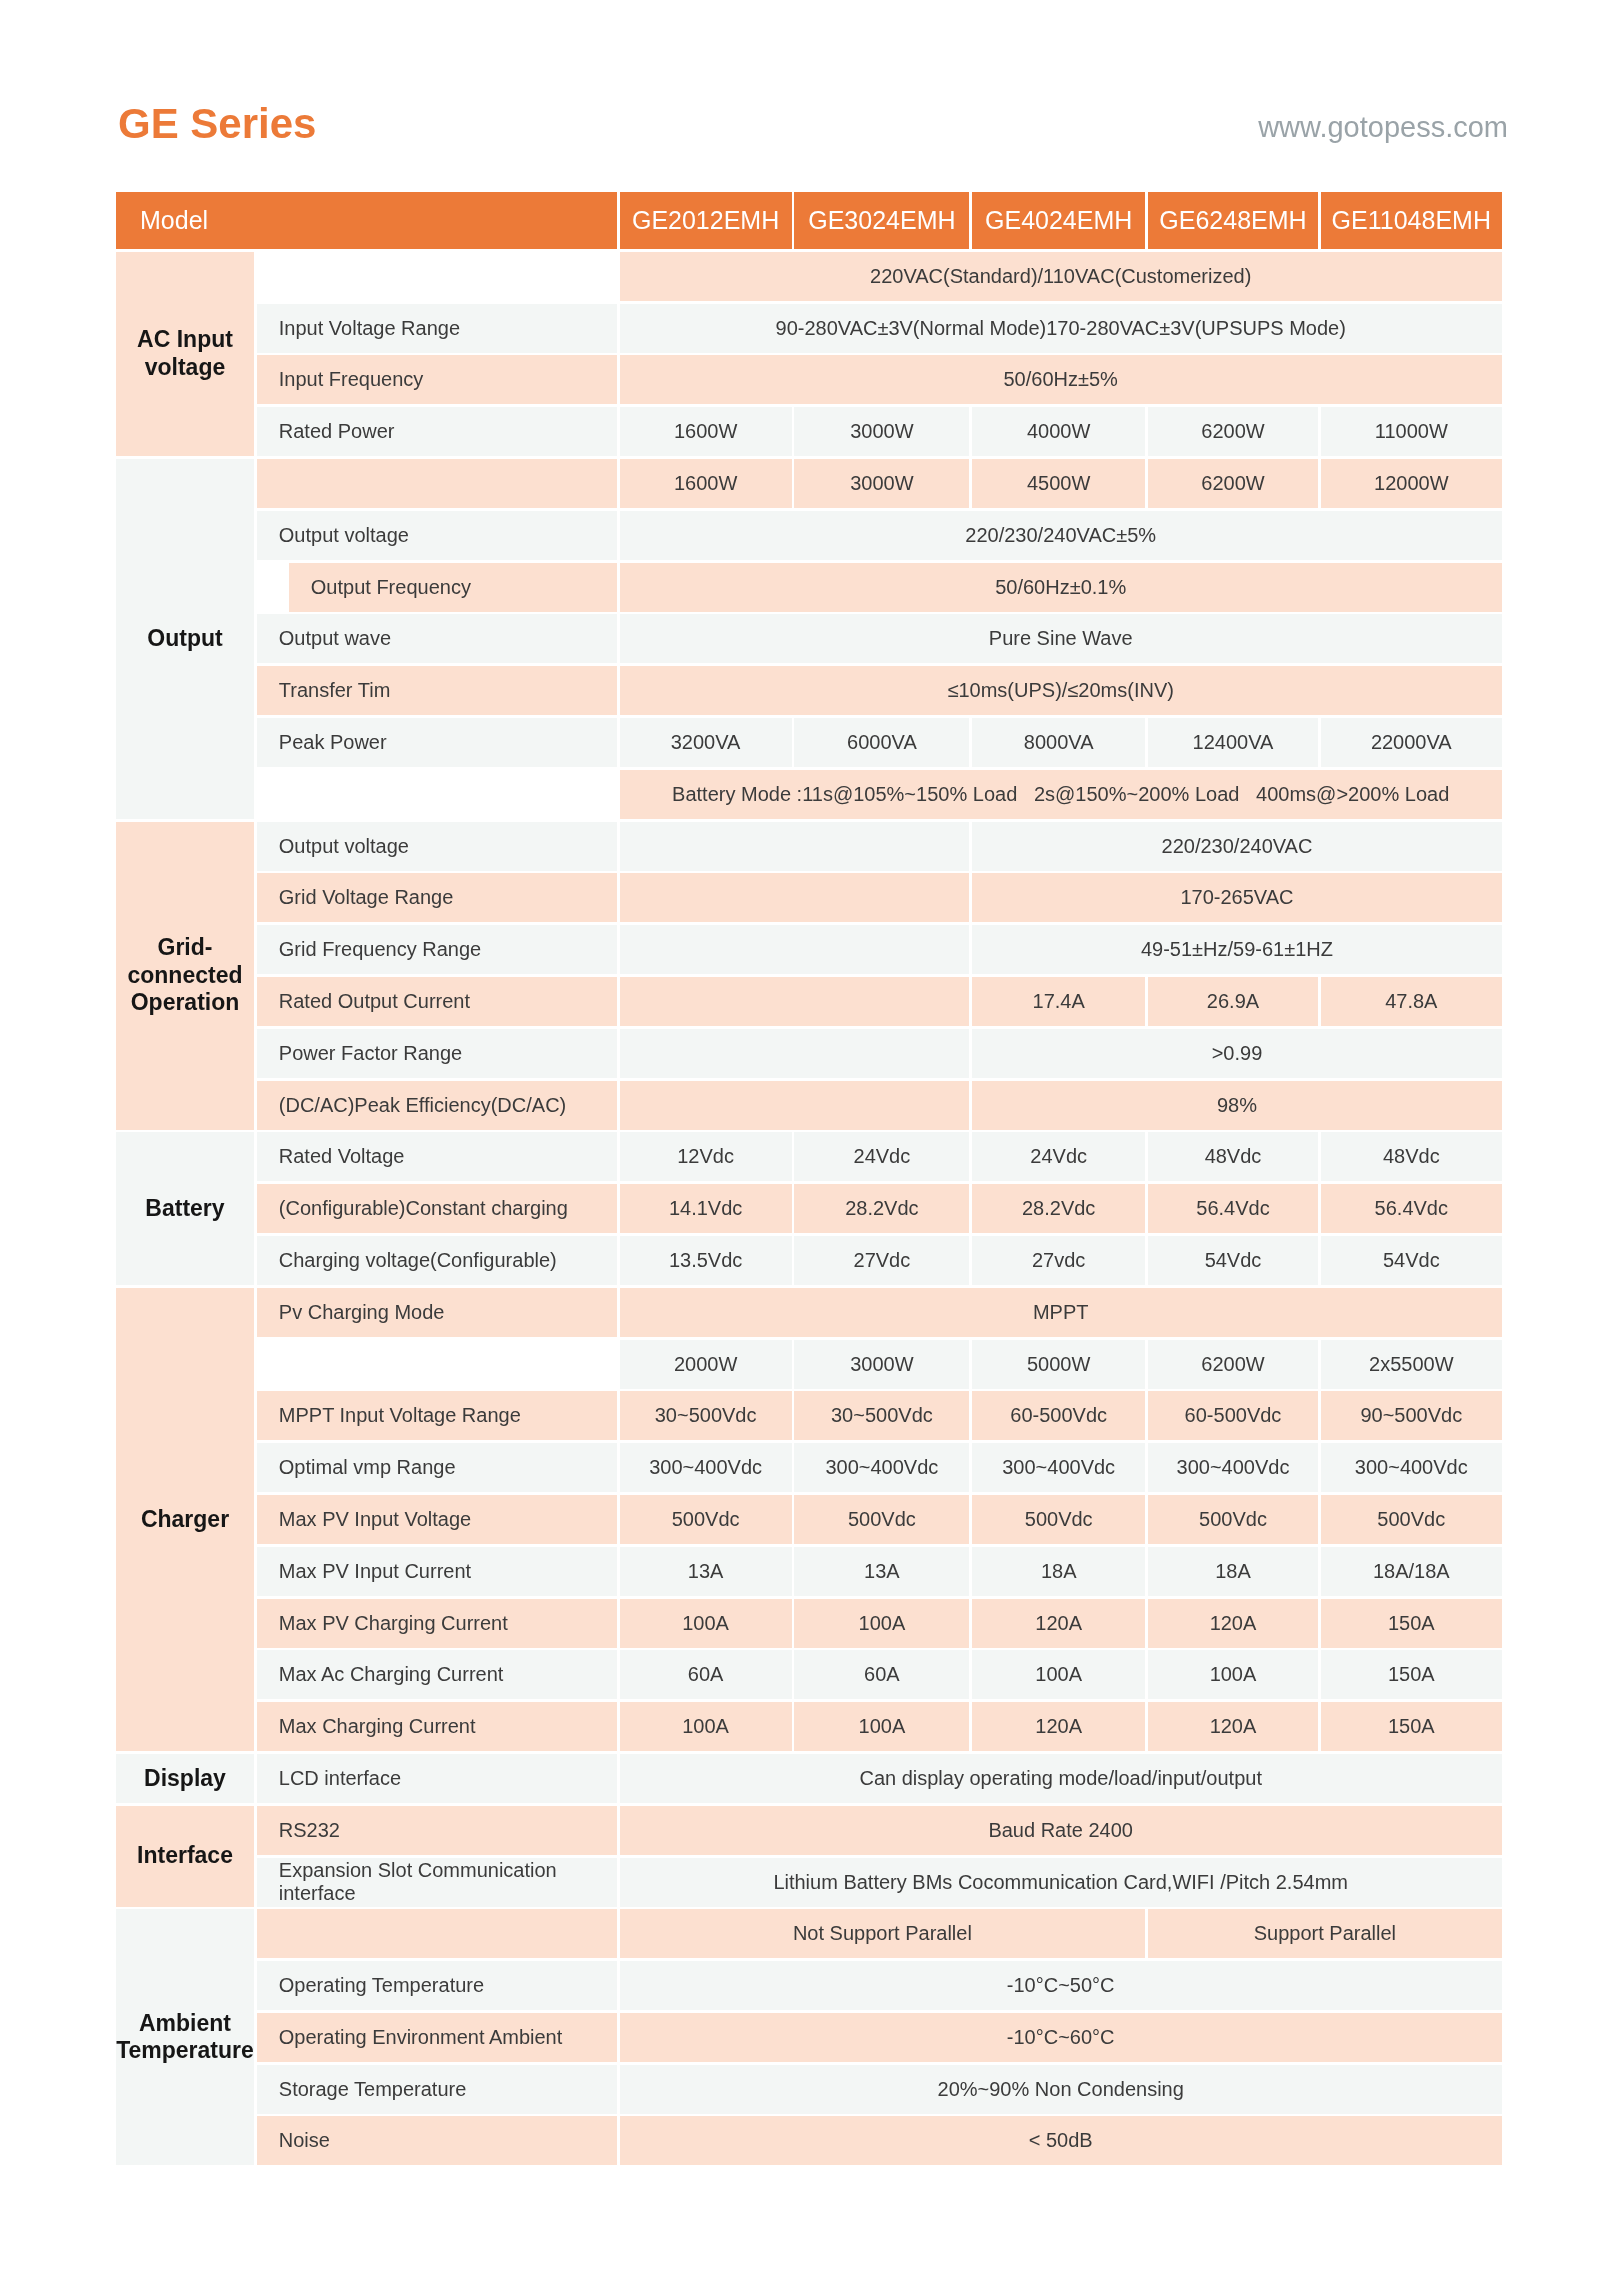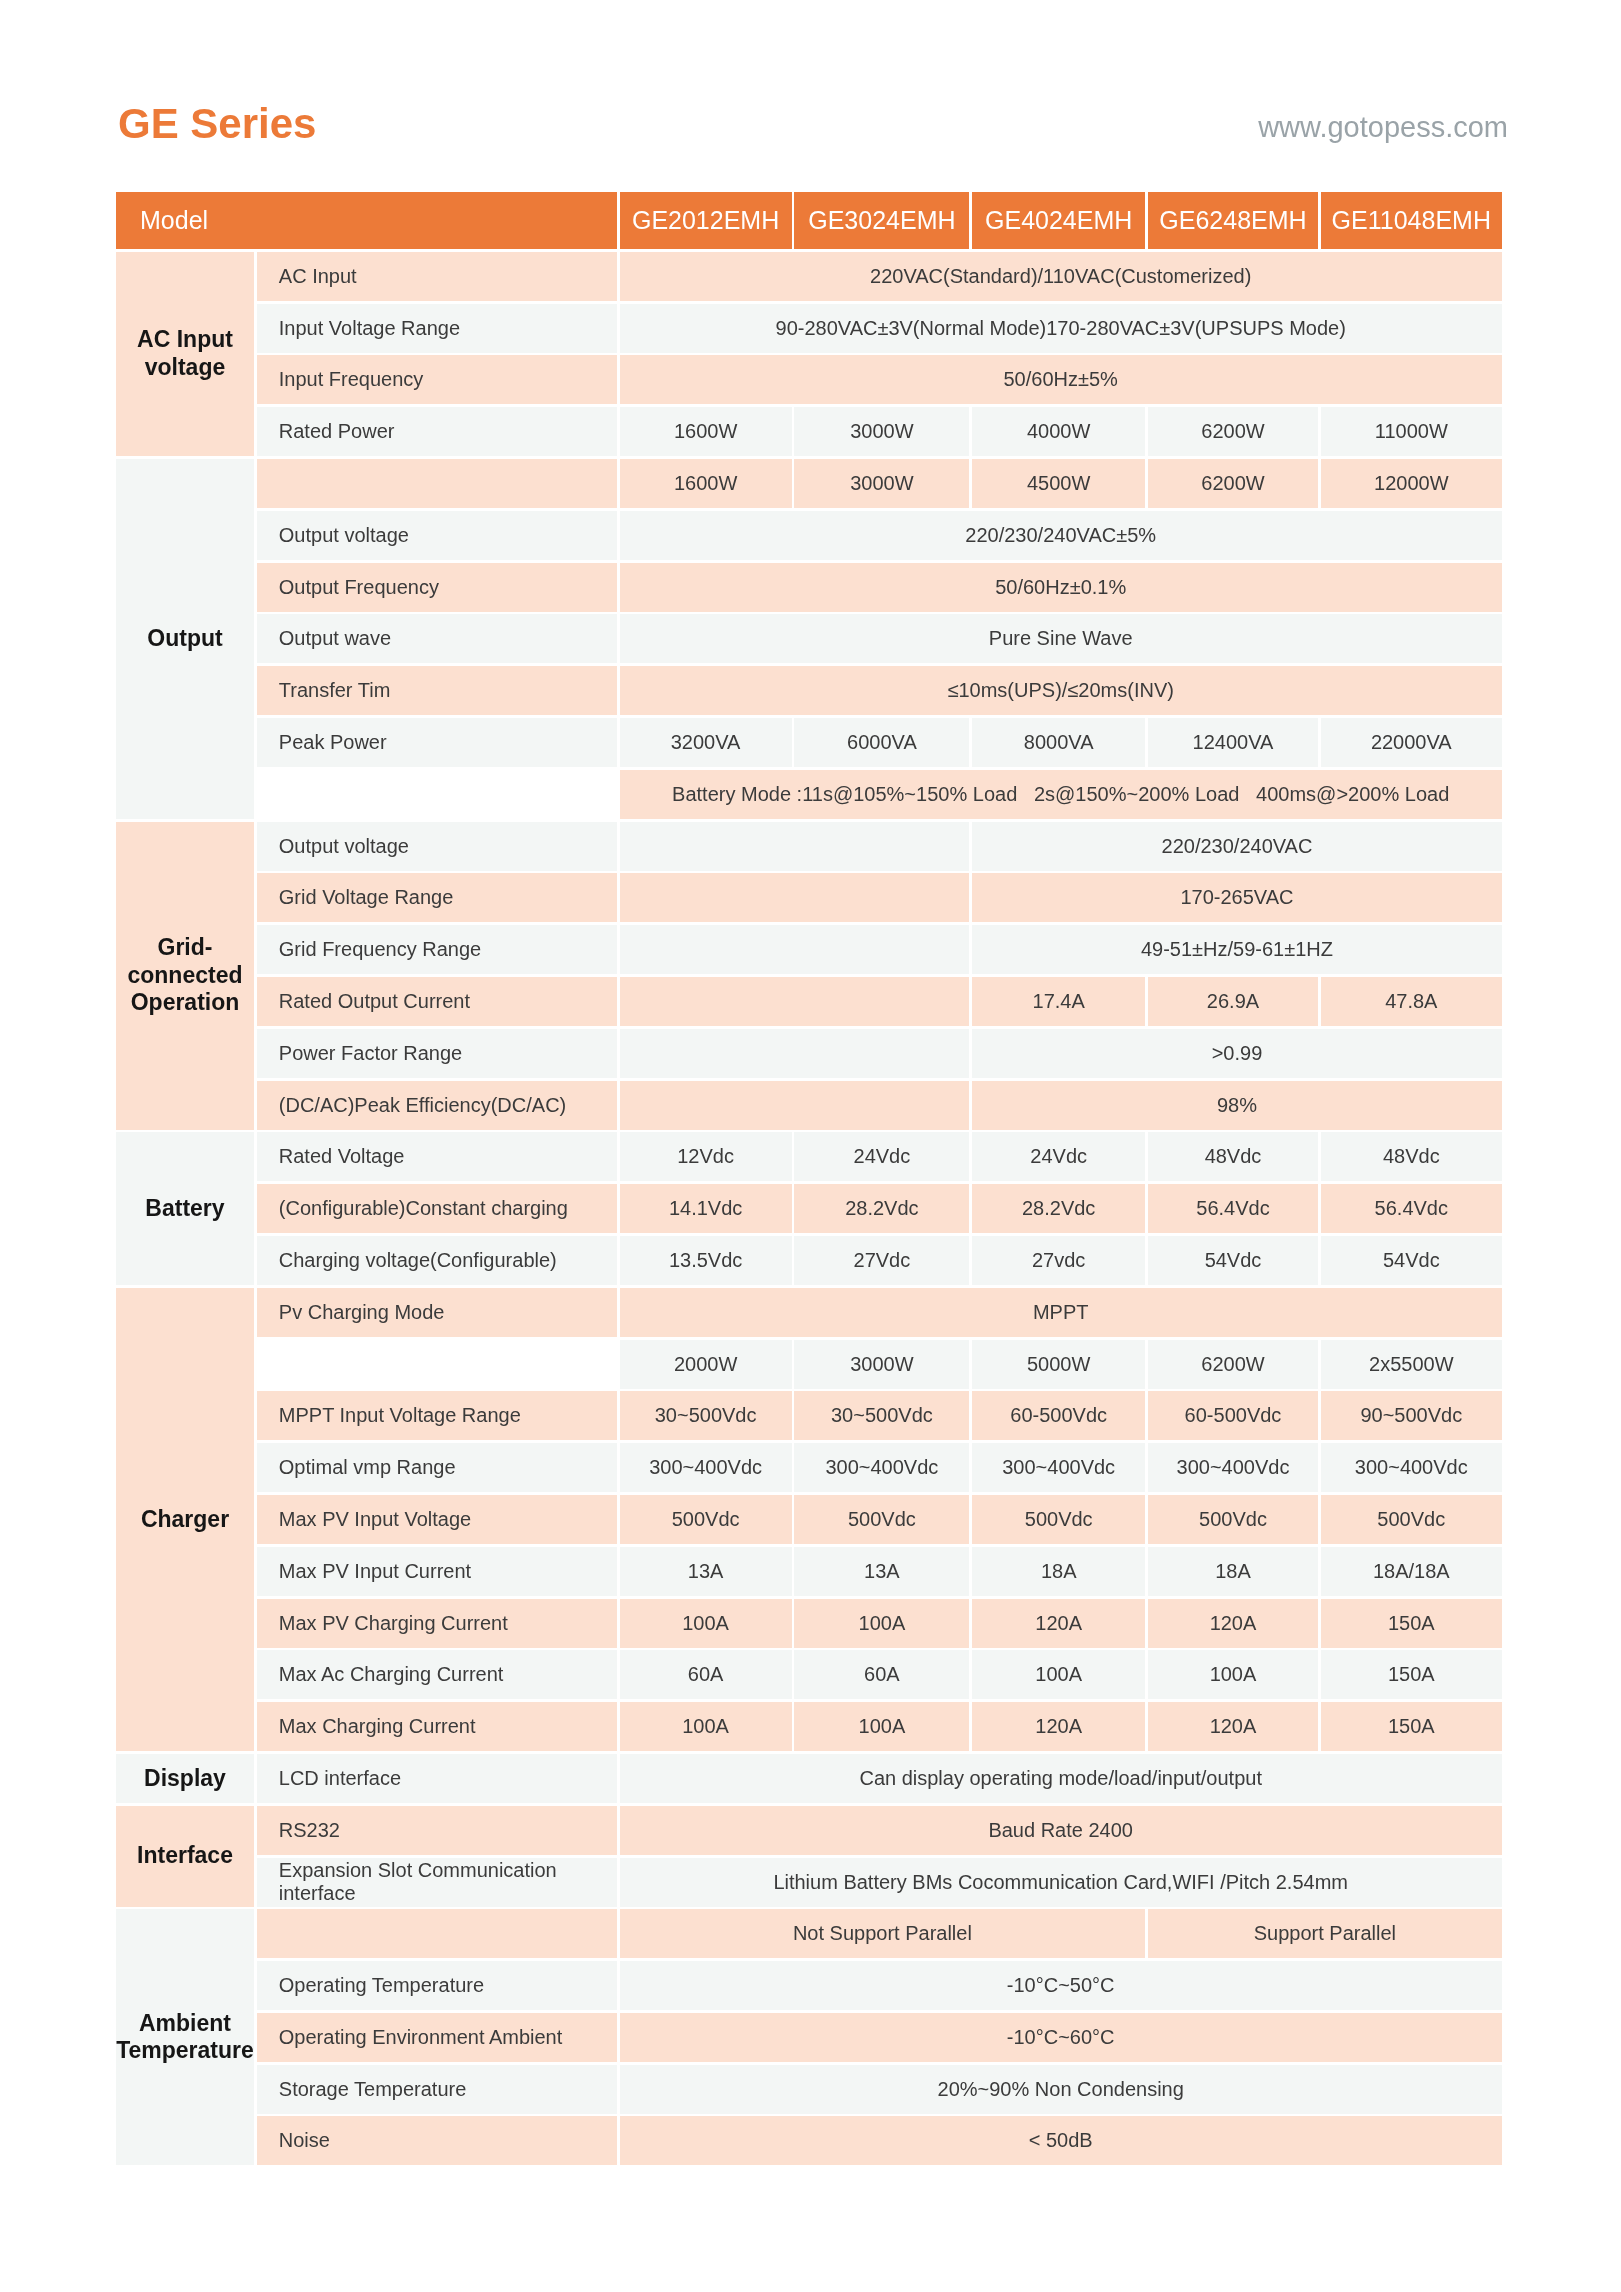--- a/index.html
+++ b/index.html
@@ -59,42 +59,41 @@
   <div class="title">GE Series</div>
   <div class="website">www.gotopess.com</div>
   <div class="grid" id="grid">
       <div class="cell hdr hdr-label" style="grid-area: 1 / 1 / auto / 3;">Model</div>
       <div class="cell hdr hdr-model" style="grid-area: 1 / 3;">GE2012EMH</div>
       <div class="cell hdr hdr-model" style="grid-area: 1 / 4;">GE3024EMH</div>
       <div class="cell hdr hdr-model" style="grid-area: 1 / 5;">GE4024EMH</div>
       <div class="cell hdr hdr-model" style="grid-area: 1 / 6;">GE6248EMH</div>
       <div class="cell hdr hdr-model" style="grid-area: 1 / 7;">GE11048EMH</div>
       <div class="cell group pink" style="grid-area: 2 / 1 / span 4;">AC Input voltage</div>
-      <div class="cell param pink" style="grid-area: 2 / 2;">AC Input</div>
       <div class="cell val pink" style="grid-area: 2 / 3 / auto / 8;">220VAC(Standard)/110VAC(Customerized)</div>
       <div class="cell param gray" style="grid-area: 3 / 2;">Input Voltage Range</div>
       <div class="cell val gray" style="grid-area: 3 / 3 / auto / 8;">90-280VAC±3V(Normal Mode)170-280VAC±3V(UPSUPS Mode)</div>
       <div class="cell param pink" style="grid-area: 4 / 2;">Input Frequency</div>
       <div class="cell val pink" style="grid-area: 4 / 3 / auto / 8;">50/60Hz±5%</div>
       <div class="cell param gray" style="grid-area: 5 / 2;">Rated Power</div>
       <div class="cell val gray" style="grid-area: 5 / 3;">1600W</div>
       <div class="cell val gray" style="grid-area: 5 / 4;">3000W</div>
       <div class="cell val gray" style="grid-area: 5 / 5;">4000W</div>
       <div class="cell val gray" style="grid-area: 5 / 6;">6200W</div>
       <div class="cell val gray" style="grid-area: 5 / 7;">11000W</div>
       <div class="cell group gray" style="grid-area: 6 / 1 / span 7;">Output</div>
       <div class="cell param pink" style="grid-area: 6 / 2;"></div>
       <div class="cell val pink" style="grid-area: 6 / 3;">1600W</div>
       <div class="cell val pink" style="grid-area: 6 / 4;">3000W</div>
       <div class="cell val pink" style="grid-area: 6 / 5;">4500W</div>
       <div class="cell val pink" style="grid-area: 6 / 6;">6200W</div>
       <div class="cell val pink" style="grid-area: 6 / 7;">12000W</div>
       <div class="cell param gray" style="grid-area: 7 / 2;">Output voltage</div>
       <div class="cell val gray" style="grid-area: 7 / 3 / auto / 8;">220/230/240VAC±5%</div>
-      <div class="cell param pink" style="grid-area: 8 / 2;">Output Frequency</div>
+      <div class="cell param pink" style="grid-area: 8 / 2; margin-left: 32px;">Output Frequency</div>
       <div class="cell val pink" style="grid-area: 8 / 3 / auto / 8;">50/60Hz±0.1%</div>
       <div class="cell param gray" style="grid-area: 9 / 2;">Output wave</div>
       <div class="cell val gray" style="grid-area: 9 / 3 / auto / 8;">Pure Sine Wave</div>
       <div class="cell param pink" style="grid-area: 10 / 2;">Transfer Tim</div>
       <div class="cell val pink" style="grid-area: 10 / 3 / auto / 8;">≤10ms(UPS)/≤20ms(INV)</div>
       <div class="cell param gray" style="grid-area: 11 / 2;">Peak Power</div>
       <div class="cell val gray" style="grid-area: 11 / 3;">3200VA</div>
       <div class="cell val gray" style="grid-area: 11 / 4;">6000VA</div>
       <div class="cell val gray" style="grid-area: 11 / 5;">8000VA</div>
       <div class="cell val gray" style="grid-area: 11 / 6;">12400VA</div>

